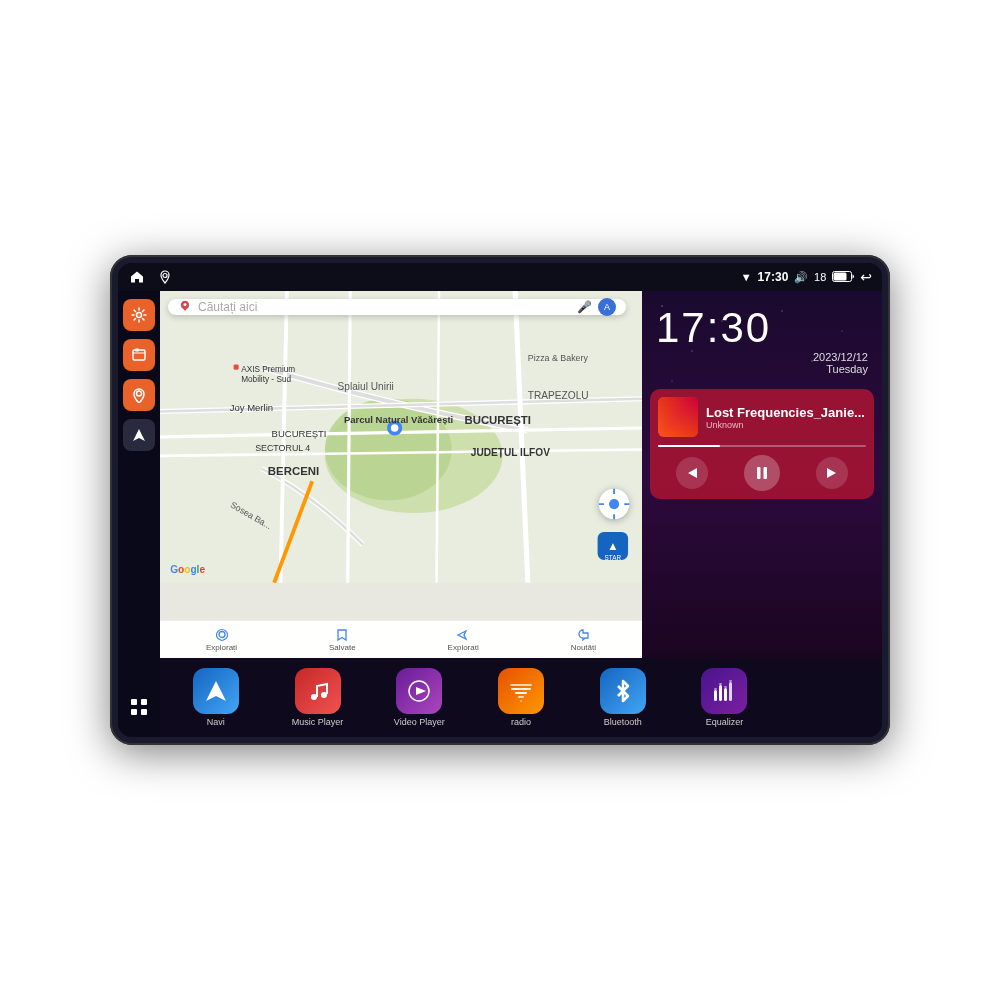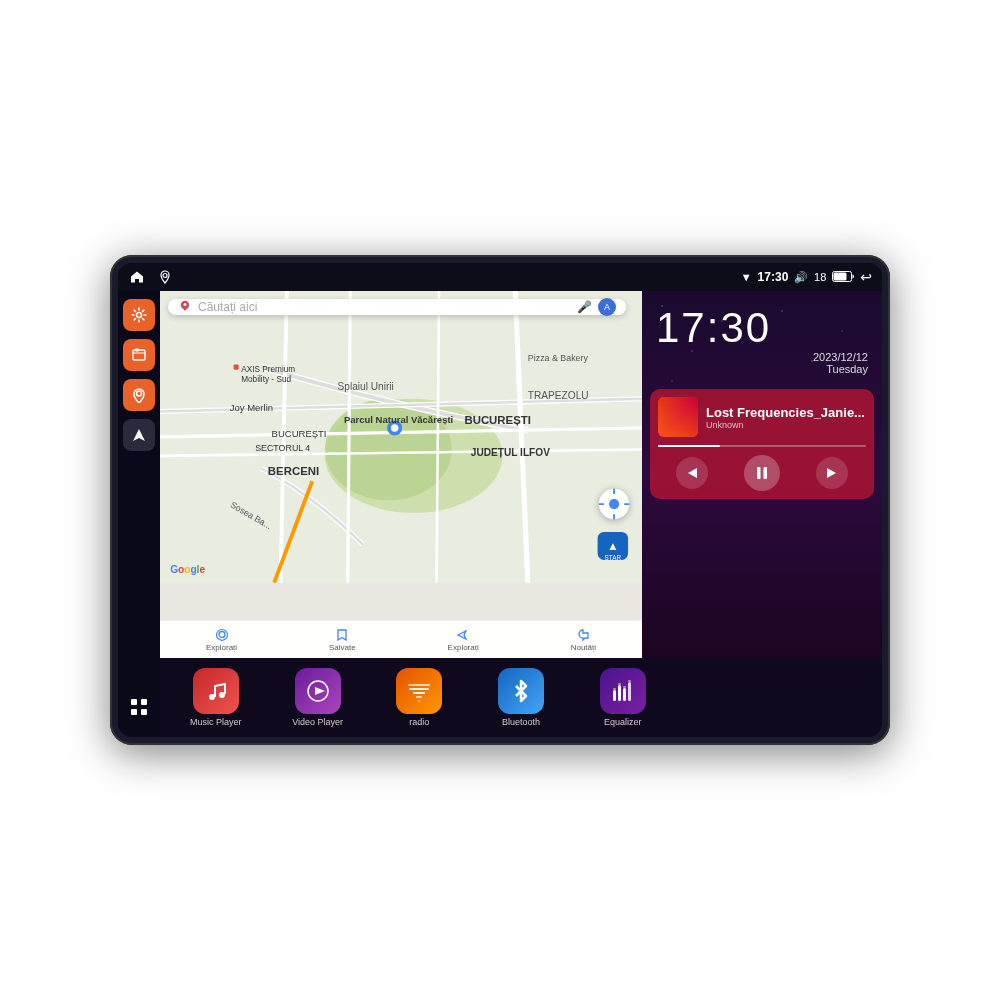--- a/index.html
+++ b/index.html
@@ -609,20 +609,28 @@
                   </svg>
                 </div>
               </div>
             </div>
           </div>
         </div>
 
         <div class="apps-grid-container">
           <div class="apps-grid">
 
+            <div class="app-item">
+              <div class="app-icon blue-nav">
+                <svg width="26" height="26" viewBox="0 0 26 26" fill="white">
+                  <path d="M13 3 L23 23 L13 18 L3 23 Z" fill="white"></path>
+                </svg>
+              </div>
+              <span class="app-label">Navi</span>
+            </div>
 
             <div class="app-item">
               <div class="app-icon red-music">
                 <svg width="26" height="26" viewBox="0 0 26 26" fill="white">
                   <circle cx="9" cy="19" r="3" fill="white"></circle>
                   <circle cx="19" cy="17" r="3" fill="white"></circle>
                   <path d="M12 19V8l10-2v10" stroke="white" stroke-width="2" fill="none"></path>
                 </svg>
               </div>
               <span class="app-label">Music Player</span>

